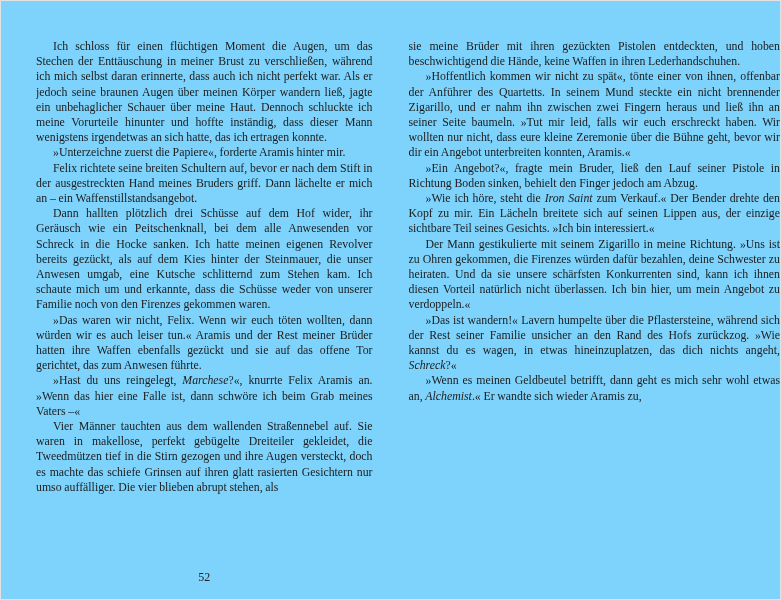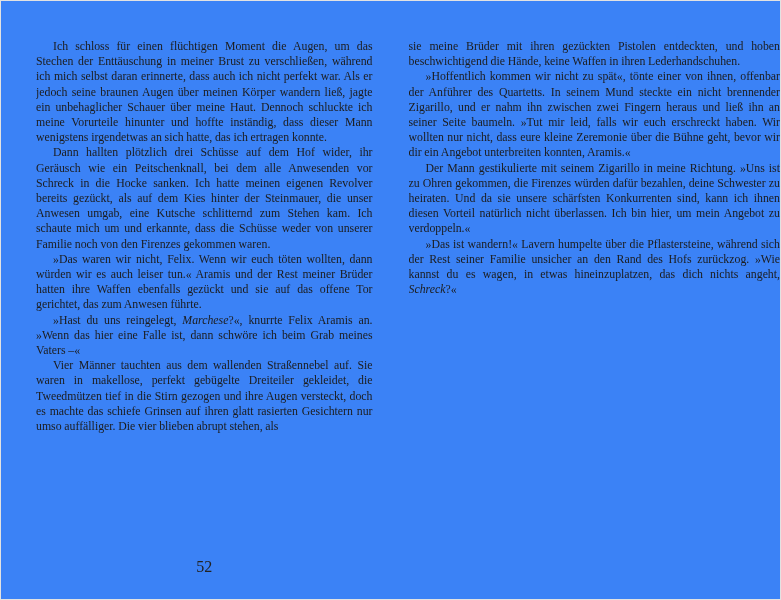--- a/index.html
+++ b/index.html
@@ -14,21 +14,21 @@
     color: #1c1c1c;
     overflow: hidden;
     position: relative;
   }
   .spread {
     position: absolute;
     inset: 0;
     display: flex;
     border: 1px solid #e2e2e2;
     box-sizing: border-box;
-    background: #3b82f6;
+    background: #7dd3fc;
   }
   .page {
     position: relative;
     width: 50%;
     box-sizing: border-box;
     padding-top: 38px;
   }
   .page-left  { padding-left: 35px; padding-right: 18px; }
   .page-right { padding-left: 18px; }
 
@@ -44,46 +44,51 @@
     text-indent: 17px;
     hyphens: auto;
     -webkit-hyphens: auto;
     word-spacing: -0.2px;
   }
   .para.noindent { text-indent: 0; }
   .para em { font-style: italic; }
 
   .page-number {
     position: absolute;
-    bottom: 23px;
-    font-size: 16px;
+    bottom: 14px;
+    font-size: 12px;
     text-align: center;
     color: #222;
   }
   .page-left  .page-number { left: 35px; right: 18px; }
   .page-right .page-number { left: 18px; right: 35px; }
 </style>
 </head>
 <body>
 
 <div class="spread">
 
   <section class="page page-left" lang="de">
     <div class="text-block">
         <p class="para"><span>Ich schloss für einen flüchtigen Moment die Augen, um das Stechen der Enttäuschung in meiner Brust zu verschließen, während ich mich selbst daran erinnerte, dass auch ich nicht perfekt war. Als er jedoch seine braunen Augen über meinen Körper wandern ließ, jagte ein unbehaglicher Schauer über meine Haut. Dennoch schluckte ich meine Vorurteile hinunter und hoffte inständig, dass dieser Mann wenigstens irgendetwas an sich hatte, das ich ertragen konnte.</span></p>
+        <p class="para"><span>»Unterzeichne zuerst die Papiere«, forderte Aramis hinter mir.</span></p>
+        <p class="para"><span>Felix richtete seine breiten Schultern auf, bevor er nach dem Stift in der ausgestreckten Hand meines Bruders griff. Dann lächelte er mich an – ein Waffenstillstandsangebot.</span></p>
         <p class="para"><span>Dann hallten plötzlich drei Schüsse auf dem Hof wider, ihr Geräusch wie ein Peitschenknall, bei dem alle Anwesenden vor Schreck in die Hocke sanken. Ich hatte meinen eigenen Revolver bereits gezückt, als auf dem Kies hinter der Steinmauer, die unser Anwesen umgab, eine Kutsche schlitternd zum Stehen kam. Ich schaute mich um und erkannte, dass die Schüsse weder von unserer Familie noch von den Firenzes gekommen waren.</span></p>
         <p class="para"><span>»Das waren wir nicht, Felix. Wenn wir euch töten wollten, dann würden wir es auch leiser tun.« Aramis und der Rest meiner Brüder hatten ihre Waffen ebenfalls gezückt und sie auf das offene Tor gerichtet, das zum Anwesen führte.</span></p>
         <p class="para"><span>»Hast du uns reingelegt, </span><em>Marchese</em><span>?«, knurrte Felix Aramis an. »Wenn das hier eine Falle ist, dann schwöre ich beim Grab meines Vaters –«</span></p>
         <p class="para"><span>Vier Männer tauchten aus dem wallenden Straßennebel auf. Sie waren in makellose, perfekt gebügelte Dreiteiler gekleidet, die Tweedmützen tief in die Stirn gezogen und ihre Augen versteckt, doch es machte das schiefe Grinsen auf ihren glatt rasierten Gesichtern nur umso auffälliger. Die vier blieben abrupt stehen, als</span></p>
       </div>
     <div class="page-number">52</div>
   </section>
 
   <section class="page page-right" lang="de">
     <div class="text-block">
         <p class="para noindent"><span>sie meine Brüder mit ihren gezückten Pistolen entdeckten, und hoben beschwichtigend die Hände, keine Waffen in ihren Lederhandschuhen.</span></p>
         <p class="para"><span>»Hoffentlich kommen wir nicht zu spät«, tönte einer von ihnen, offenbar der Anführer des Quartetts. In seinem Mund steckte ein nicht brennender Zigarillo, und er nahm ihn zwischen zwei Fingern heraus und ließ ihn an seiner Seite baumeln. »Tut mir leid, falls wir euch erschreckt haben. Wir wollten nur nicht, dass eure kleine Zeremonie über die Bühne geht, bevor wir dir ein Angebot unterbreiten konnten, Aramis.«</span></p>
+        <p class="para"><span>»Ein Angebot?«, fragte mein Bruder, ließ den Lauf seiner Pistole in Richtung Boden sinken, behielt den Finger jedoch am Abzug.</span></p>
+        <p class="para"><span>»Wie ich höre, steht die </span><em>Iron Saint</em><span> zum Verkauf.« Der Bender drehte den Kopf zu mir. Ein Lächeln breitete sich auf seinen Lippen aus, der einzige sichtbare Teil seines Gesichts. »Ich bin interessiert.«</span></p>
         <p class="para"><span>Der Mann gestikulierte mit seinem Zigarillo in meine Richtung. »Uns ist zu Ohren gekommen, die Firenzes würden dafür bezahlen, deine Schwester zu heiraten. Und da sie unsere schärfsten Konkurrenten sind, kann ich ihnen diesen Vorteil natürlich nicht überlassen. Ich bin hier, um mein Angebot zu verdoppeln.«</span></p>
         <p class="para"><span>»Das ist wandern!« Lavern humpelte über die Pflastersteine, während sich der Rest seiner Familie unsicher an den Rand des Hofs zurückzog. »Wie kannst du es wagen, in etwas hineinzuplatzen, das dich nichts angeht, </span><em>Schreck</em><span>?«</span></p>
+        <p class="para"><span>»Wenn es meinen Geldbeutel betrifft, dann geht es mich sehr wohl etwas an, </span><em>Alchemist</em><span>.« Er wandte sich wieder Aramis zu,</span></p>
       </div>
   </section>
 
 </div>
 
 </body></html>

